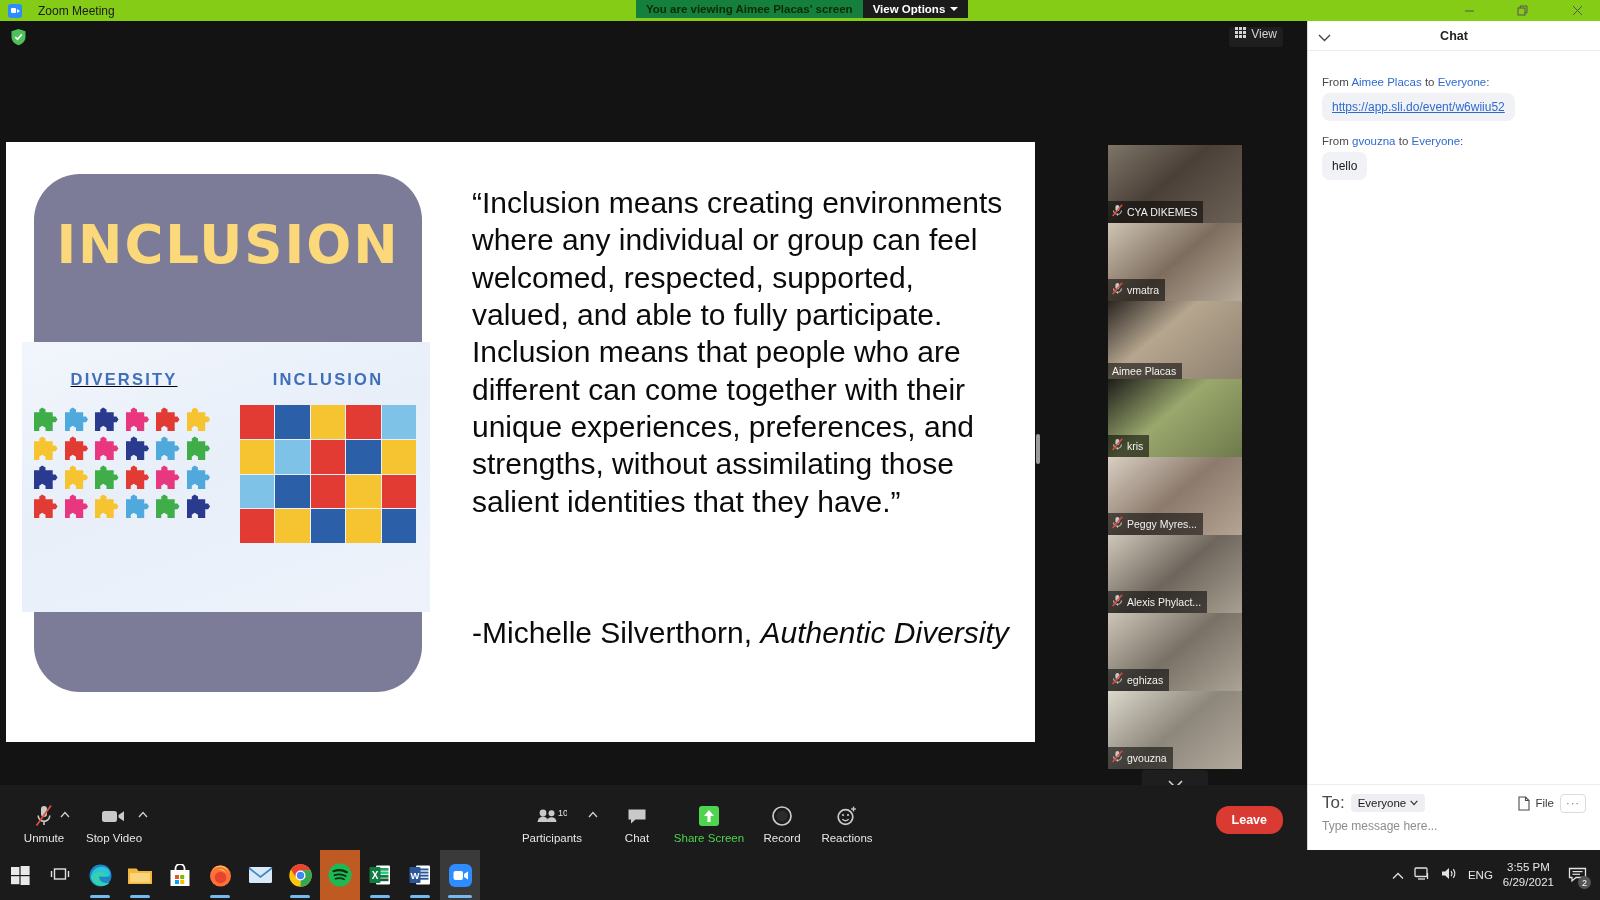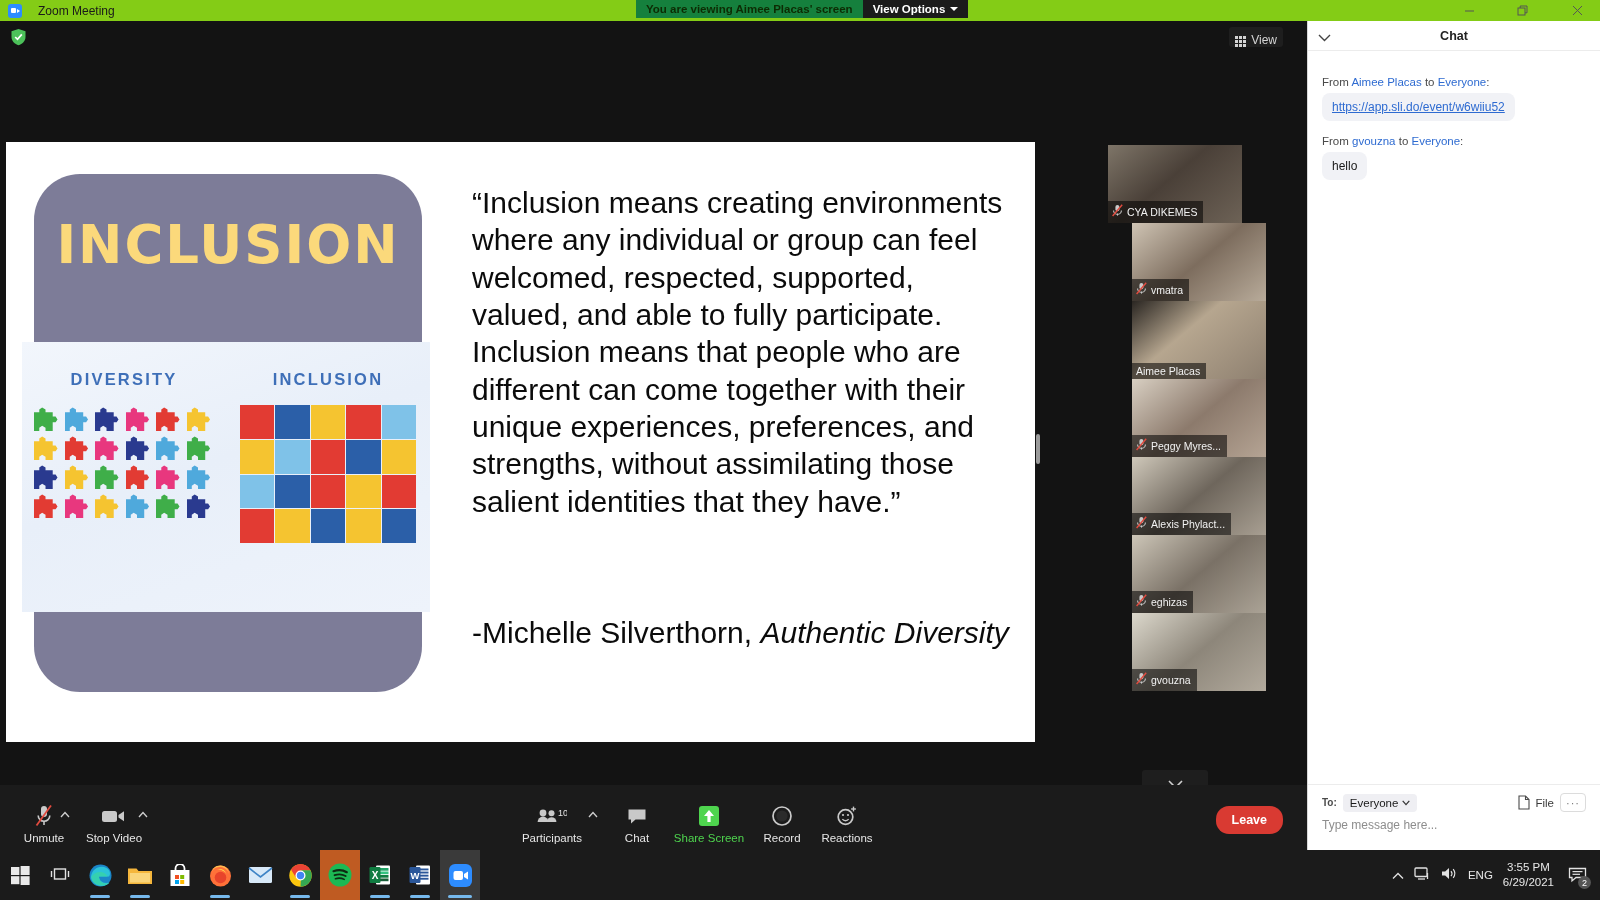--- a/index.html
+++ b/index.html
@@ -66,21 +66,21 @@
   .meeting {
     position: absolute; top: 0; left: 0; width: 1307px; height: 829px;
     background: #131313;
   }
   .shield {
     position: absolute; left: 8px; top: 6px; width: 20px; height: 20px;
     display: flex; align-items: center; justify-content: center;
   }
   .view-btn {
     position: absolute; right: 24px; top: 6px; height: 20px;
-    display: flex; align-items: flex-end; gap: 5px;
+    display: flex; align-items: flex-start; gap: 5px;
     color: #d4d4d4; font-size: 12px; padding: 0 6px; border-radius: 3px;
     background: #1e1e1e;
   }
   .grid-ico { display: grid; grid-template-columns: repeat(3,3px); grid-template-rows: repeat(3,3px); gap: 1px; }
   .grid-ico i { background: #d4d4d4; display: block; }
 
   
   .slide {
     position: absolute; left: 6px; top: 121px; width: 1029px; height: 600px;
     background: #ffffff; overflow: hidden;
@@ -94,21 +94,21 @@
   .incl-title {
     position: absolute; left: 0; right: 0; top: 40px; text-align: center;
     color: #FBD97B; font-size: 53px; font-weight: bold; letter-spacing: 2px;
     font-family: "DejaVu Sans", sans-serif;
   }
   .photo {
     position: absolute; left: 16px; top: 200px; width: 408px; height: 270px;
     background: linear-gradient(160deg,#f2f6fc 0%,#e8eff9 45%,#eef3fb 100%);
   }
   .photo-col { position: absolute; top: 28px; width: 50%; text-align: center; }
-  .photo-col.left { left: 0; }
+  .photo-col.left { left: 0; text-decoration: underline; }
   .photo-col.right { left: 50%; }
   .photo-h {
     color: #3E6FB8; font-size: 16.5px; font-weight: bold; letter-spacing: 2.2px;
     font-family: "Liberation Sans", sans-serif;
   }
   .scatter { margin-top: 18px; width: 180px; margin-left: auto; margin-right: auto;
              display: grid; grid-template-columns: repeat(6, 1fr); gap: 5px 3px; }
   .scatter .pz { width: 24px; height: 24px; }
   .mosaic { margin-top: 16px; width: 176px; height: 138px; margin-left: auto; margin-right: auto;
             display: grid; grid-template-columns: repeat(5,1fr); grid-template-rows: repeat(4,1fr); gap: 1px; }
@@ -133,21 +133,21 @@
     position: absolute; left: 1px; top: 292px; width: 4px; height: 30px;
     background: #9a9a9a; border-radius: 2px;
   }
 
   
   .strip { position: absolute; left: 1108px; top: 124px; width: 134px; }
   .tile {
     position: relative; width: 134px; height: 78px; margin-bottom: 0px;
     background: #1c1c1c; overflow: hidden;
   }
-  .tile + .tile { margin-top: 0px; margin-left: 24px; }
+  .tile + .tile { margin-top: 0px; }
   .tile.active { outline: 3px solid #E9E86B; outline-offset: -3px; z-index: 3; }
   .tile .vid { position: absolute; inset: 0; }
   .tile .nameplate {
     position: absolute; left: 0; bottom: 0; max-width: 100%;
     display: flex; align-items: center; gap: 4px;
     background: rgba(0,0,0,0.55); padding: 2px 6px 2px 4px;
   }
   .tile .nm {
     color: #f2f2f2; font-size: 10.5px; white-space: nowrap; overflow: hidden;
     text-overflow: ellipsis; max-width: 104px;
@@ -195,21 +195,21 @@
   .msg { margin-bottom: 14px; }
   .msg-from { font-size: 11.5px; color: #4a4a4a; margin-bottom: 5px; }
   .msg-from .who { color: #2E6BD1; }
   .bubble {
     display: inline-block; background: #F1F2F6; border-radius: 8px;
     padding: 7px 10px; font-size: 12px; color: #1a1a1a; max-width: 100%;
   }
   .bubble a { color: #2E6BD1; text-decoration: underline; word-break: break-all; }
   .chat-foot { position: absolute; left: 0; right: 0; bottom: 0; height: 66px; border-top: 1px solid #ececec; }
   .chat-to { display: flex; align-items: center; padding: 8px 14px 0 14px; gap: 6px; }
-  .chat-to .to-lbl { font-size: 10px; color: #4a4a4a; font-weight: bold; }
+  .chat-to .to-lbl { font-size: 17px; color: #4a4a4a; }
   .to-pill {
     background: #EFEFF3; border-radius: 4px; font-size: 11.5px; color: #1a1a1a;
     padding: 3px 7px; display: flex; align-items: center; gap: 4px;
   }
   .foot-spacer { flex: 1 1 auto; }
   .file-btn { display: flex; align-items: center; gap: 5px; font-size: 11.5px; color: #3a3a3a; }
   .more-btn {
     border: 1px solid #dcdcdc; border-radius: 4px; width: 26px; height: 19px;
     display: flex; align-items: center; justify-content: center;
     color: #777; font-size: 11px; letter-spacing: 1px;
@@ -403,20 +403,32 @@
                   <line x1="5.5" y1="9.6" x2="5.5" y2="11.6" stroke="#c9c9c9" stroke-width="1.1"></line>
                   <line x1="0.6" y1="12" x2="10.2" y2="0.8" stroke="#E24B3F" stroke-width="1.4"></line>
                 </svg></span>
               <span class="nm">vmatra</span>
             </div>
           </div>
           <div class="tile active">
             <div class="vid" style="background: linear-gradient(140deg, rgb(42, 38, 34) 0%, rgb(182, 166, 143) 40%, rgb(142, 128, 112) 100%);"></div>
             <div class="nameplate">
               <span class="nm">Aimee Placas</span>
+            </div>
+          </div>
+          <div class="tile">
+            <div class="vid" style="background: linear-gradient(140deg, rgb(29, 29, 26) 0%, rgb(154, 168, 109) 45%, rgb(111, 122, 76) 100%);"></div>
+            <div class="nameplate">
+              <span class="mute-ico"><svg width="11" height="13" viewBox="0 0 11 13">
+                  <rect x="3.4" y="1" width="4" height="6.2" rx="2" fill="#c9c9c9"></rect>
+                  <path d="M1.6 6.4 a3.9 3.9 0 0 0 7.8 0" fill="none" stroke="#c9c9c9" stroke-width="1.1"></path>
+                  <line x1="5.5" y1="9.6" x2="5.5" y2="11.6" stroke="#c9c9c9" stroke-width="1.1"></line>
+                  <line x1="0.6" y1="12" x2="10.2" y2="0.8" stroke="#E24B3F" stroke-width="1.4"></line>
+                </svg></span>
+              <span class="nm">kris</span>
             </div>
           </div>
           <div class="tile">
             <div class="vid" style="background: linear-gradient(140deg, rgb(216, 207, 194) 0%, rgb(140, 122, 108) 50%, rgb(181, 164, 148) 100%);"></div>
             <div class="nameplate">
               <span class="mute-ico"><svg width="11" height="13" viewBox="0 0 11 13">
                   <rect x="3.4" y="1" width="4" height="6.2" rx="2" fill="#c9c9c9"></rect>
                   <path d="M1.6 6.4 a3.9 3.9 0 0 0 7.8 0" fill="none" stroke="#c9c9c9" stroke-width="1.1"></path>
                   <line x1="5.5" y1="9.6" x2="5.5" y2="11.6" stroke="#c9c9c9" stroke-width="1.1"></line>
                   <line x1="0.6" y1="12" x2="10.2" y2="0.8" stroke="#E24B3F" stroke-width="1.4"></line>

